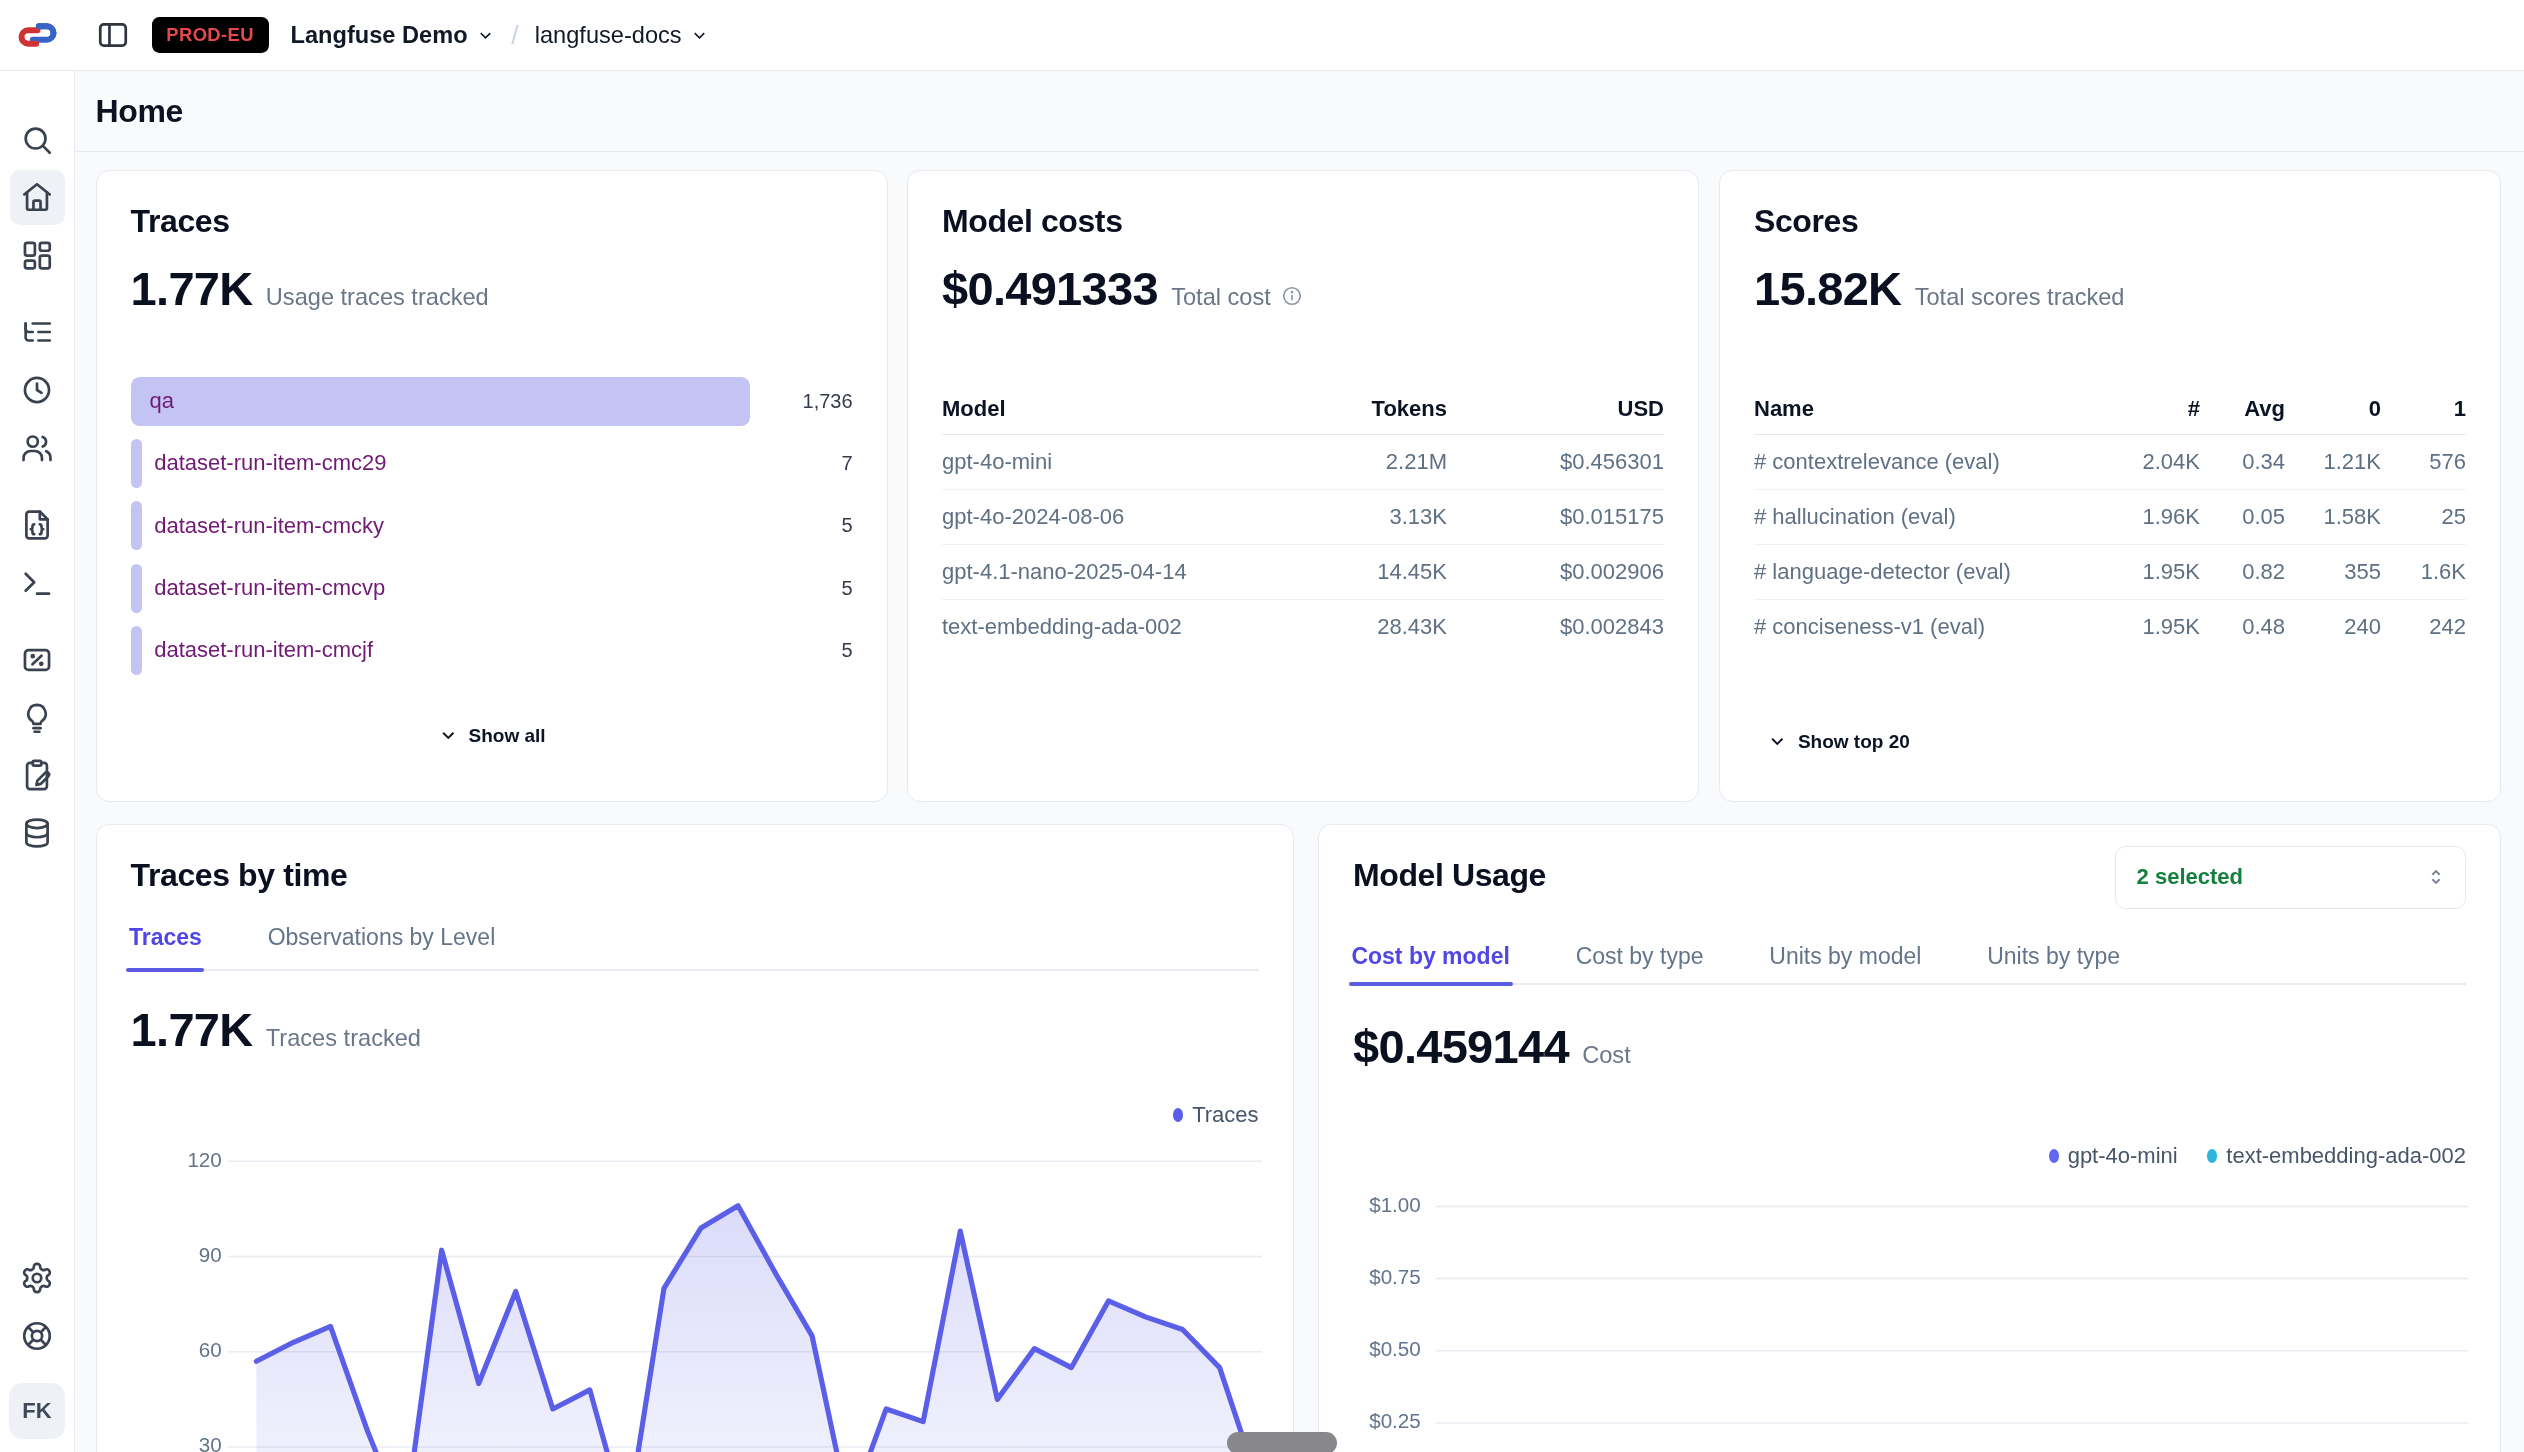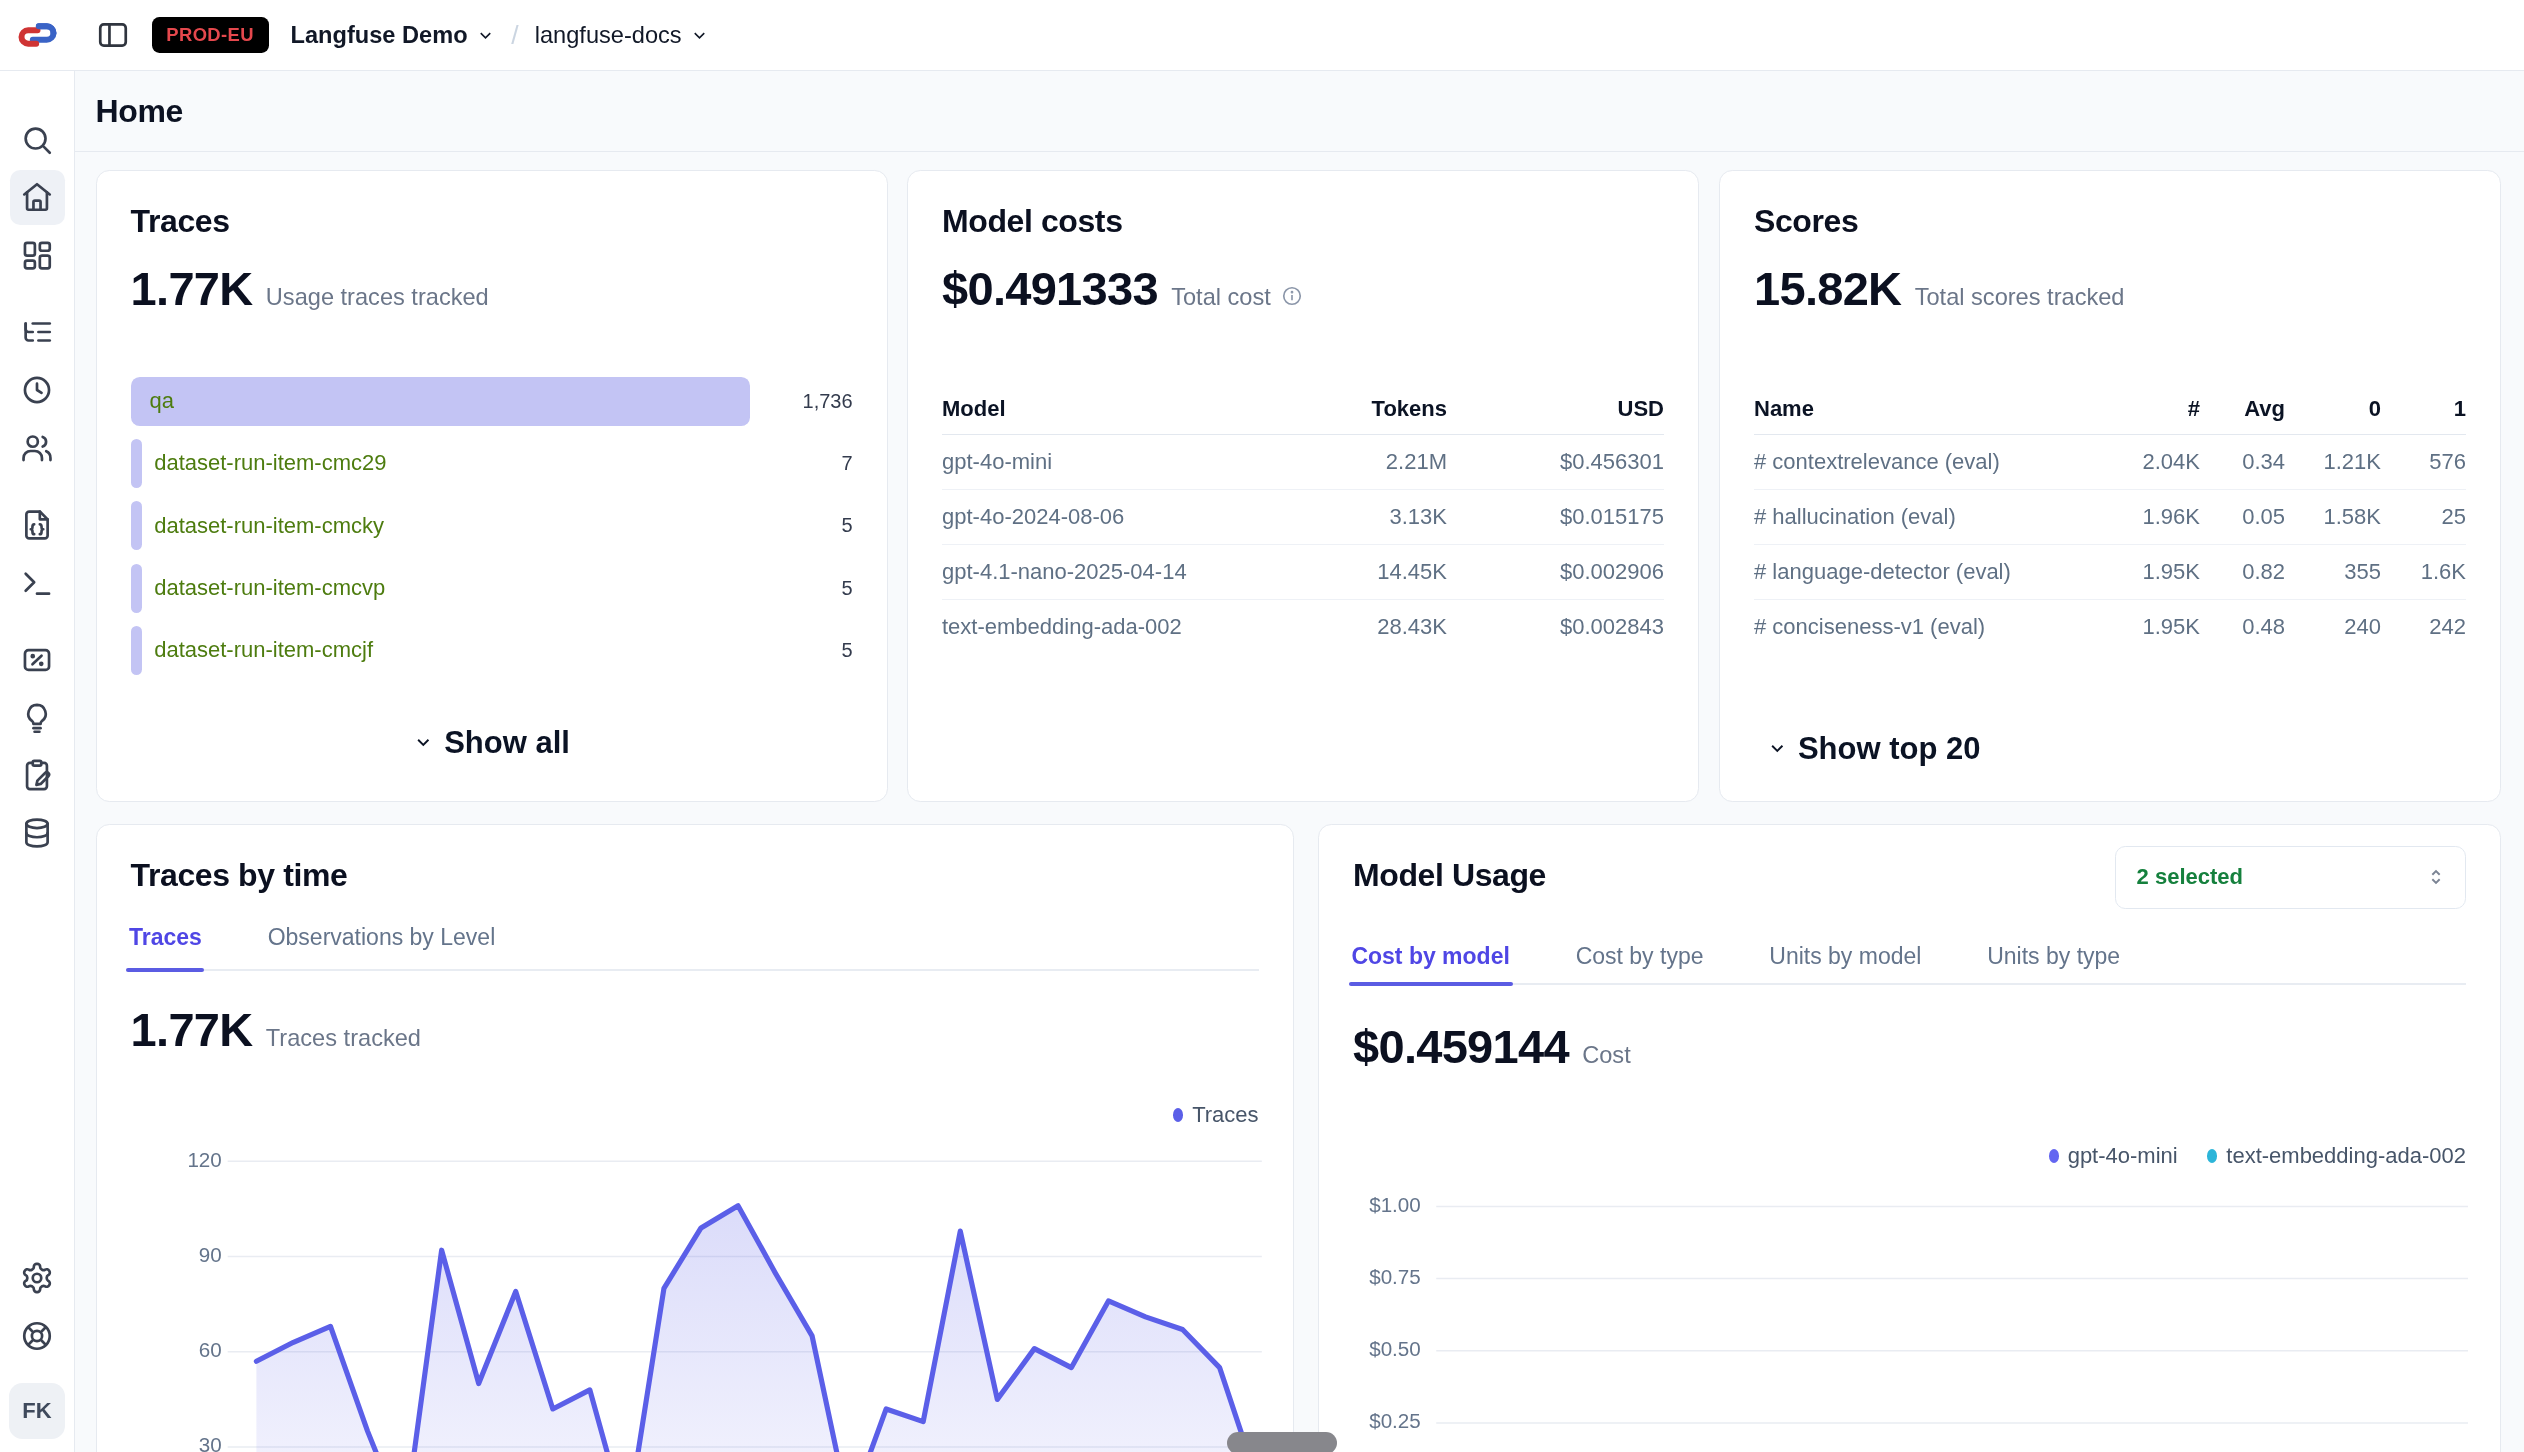--- a/index.html
+++ b/index.html
@@ -42,24 +42,24 @@
   .card-title { position:absolute; left:34px; top:32px; font-size:32px; font-weight:700; letter-spacing:-0.4px; color:#0b1020; }
   .metric-row { position:absolute; left:34px; top:90px; display:flex; align-items:baseline; }
   .metric { font-size:47px; font-weight:700; letter-spacing:-0.7px; color:#0b1020; }
   .metric-label { font-size:23.6px; color:#6b7689; margin-left:13.3px; }
   .info-ic { margin-left:10.3px; position:relative; top:2.2px; }
 
   
   .t-rows { position:absolute; left:34px; right:34px; top:206px; }
   .t-row { position:relative; height:49px; margin-bottom:13.3px; display:flex; align-items:center; }
   .t-bar { position:absolute; left:0; top:0; bottom:0; background:#c3c4f4; border-radius:8.8px; }
-  .t-label { position:relative; margin-left:19px; font-size:22px; color:#4d7c0f; z-index:1; }
+  .t-label { position:relative; margin-left:19px; font-size:22px; color:#701a75; z-index:1; }
   .t-val { position:absolute; right:0; font-size:20px; color:#333b4d; }
   .show-btn { position:absolute; left:0; right:0; top:554px; display:flex; justify-content:center; align-items:center;
-              gap:10.3px; font-size:31px; font-weight:600; color:#0b1324; cursor:pointer; background:none; border:none; width:100%; }
+              gap:10.3px; font-size:19px; font-weight:600; color:#0b1324; cursor:pointer; background:none; border:none; width:100%; }
   .show-btn.left { justify-content:flex-start; left:47px; width:auto; right:auto; }
 
   
   .tbl { position:absolute; left:34px; right:34px; top:219px; font-size:22px; }
   .tbl-head { display:grid; align-items:center; height:38px; font-weight:600; color:#0b1324; }
   .tbl-divider { border-bottom:1.5px solid #e3e8ef; margin-top:5.9px; }
   .tbl-row { display:grid; align-items:center; height:55px; color:#5f7084; border-bottom:1.5px solid #eef1f6; }
   .tbl-row:last-child { border-bottom:none; }
   .mc-grid { grid-template-columns:1fr 192px 217px; }
   .sc-grid { grid-template-columns:1fr 103px 85px 96px 85px; }

